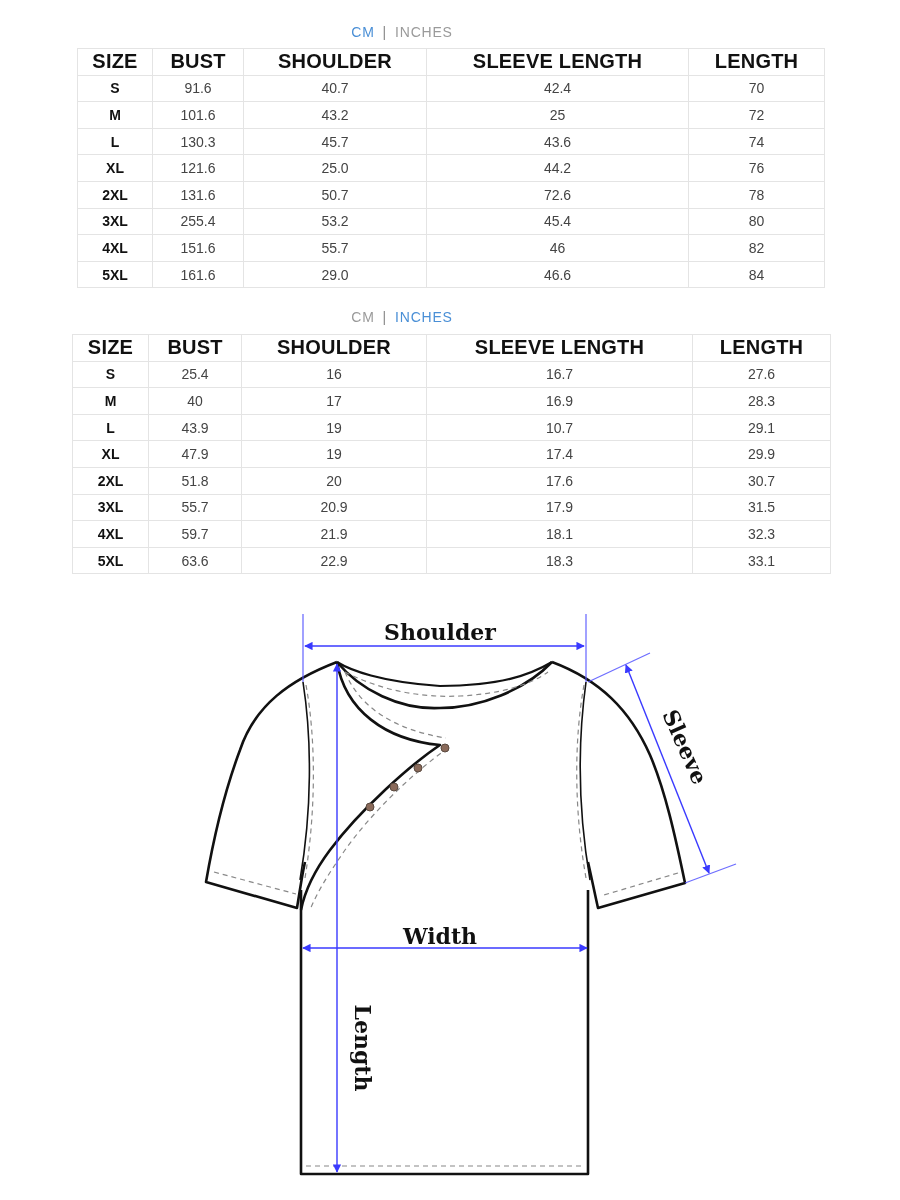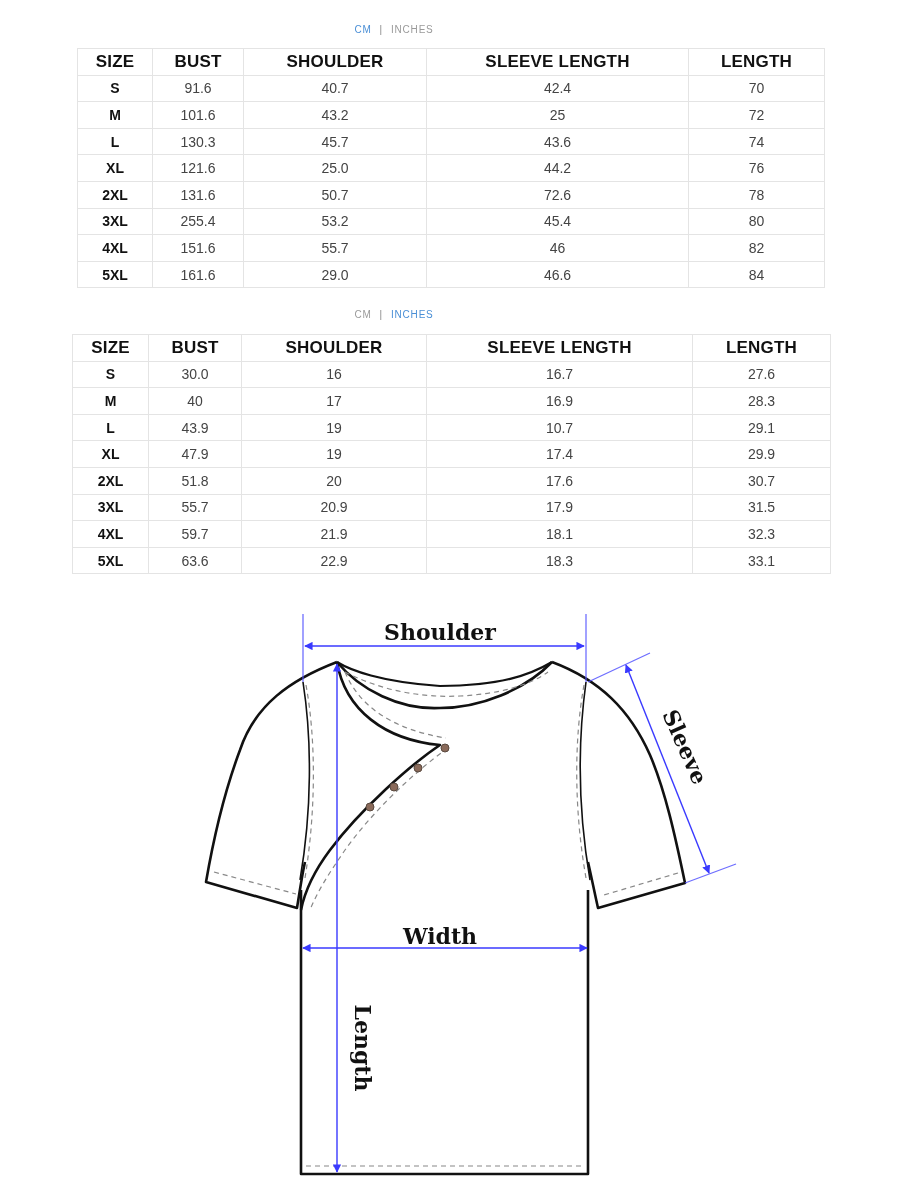--- a/index.html
+++ b/index.html
@@ -1,35 +1,35 @@
 <!DOCTYPE html>
 <html><head>
   <meta charset="utf-8">
   <style>
     * { box-sizing: border-box; margin: 0; padding: 0; }
     html, body { width: 900px; height: 1200px; background: #ffffff; overflow: hidden; }
     body { font-family: "Liberation Sans", "DejaVu Sans", sans-serif; color: #222; position: relative; }
 
     .unit-toggle {
-      position: absolute; left: 0; width: 788px; text-align: center;
-      font-size: 10px; letter-spacing: 0.8px; color: #9a9a9a;
+      position: absolute; left: 8px; width: 788px; text-align: center;
+      font-size: 14px; letter-spacing: 0.8px; color: #9a9a9a;
     }
     .unit-toggle .opt { cursor: pointer; }
     .unit-toggle .opt.active { color: #4a8fd6; }
     .unit-toggle .sep { margin: 0 8px; color: #888; }
 
     table.size-table {
       position: absolute; border-collapse: collapse; background: #fff;
       font-size: 14px; table-layout: fixed;
     }
     table.size-table th, table.size-table td {
       border: 1px solid #e4e4e4; text-align: center; vertical-align: middle;
       height: 26.6px; padding: 0;
     }
-    table.size-table th { font-weight: bold; color: #111; font-size: 17px; letter-spacing: 0.2px; }
+    table.size-table th { font-weight: bold; color: #111; font-size: 20px; letter-spacing: 0.2px; }
     table.size-table td { color: #444; font-weight: normal; }
     table.size-table td.size-cell { font-weight: bold; color: #111; }
 
     #table-cm { left: 77px; top: 48px; width: 747px; }
     #table-in { left: 72px; top: 334px; width: 758px; }
 
     #toggle-cm { top: 24px; }
     #toggle-in { top: 309px; }
 
     .diagram { position: absolute; left: 0; top: 590px; width: 900px; height: 610px; }
@@ -137,21 +137,21 @@
       <th>SIZE</th>
       <th>BUST</th>
       <th>SHOULDER</th>
       <th>SLEEVE LENGTH</th>
       <th>LENGTH</th>
     </tr>
   </thead>
   <tbody>
     <tr>
         <td class="size-cell">S</td>
-        <td>30.0</td>
+        <td>25.4</td>
         <td>16</td>
         <td>16.7</td>
         <td>27.6</td>
       </tr>
     <tr>
         <td class="size-cell">M</td>
         <td>40</td>
         <td>17</td>
         <td>16.9</td>
         <td>28.3</td>

